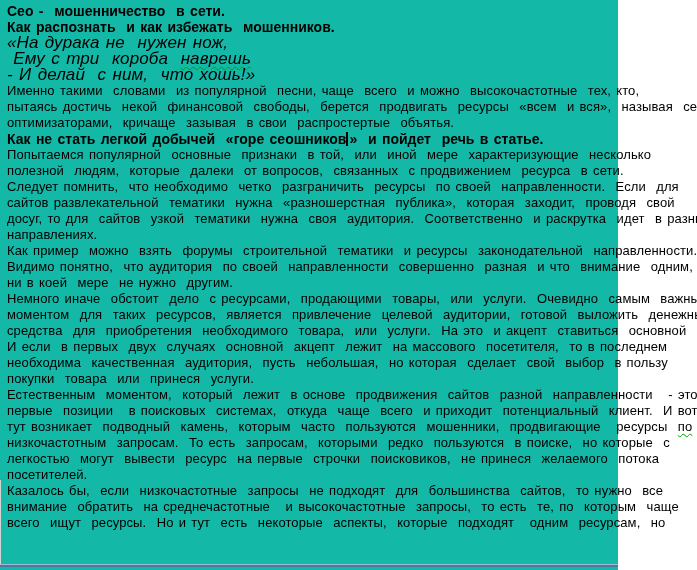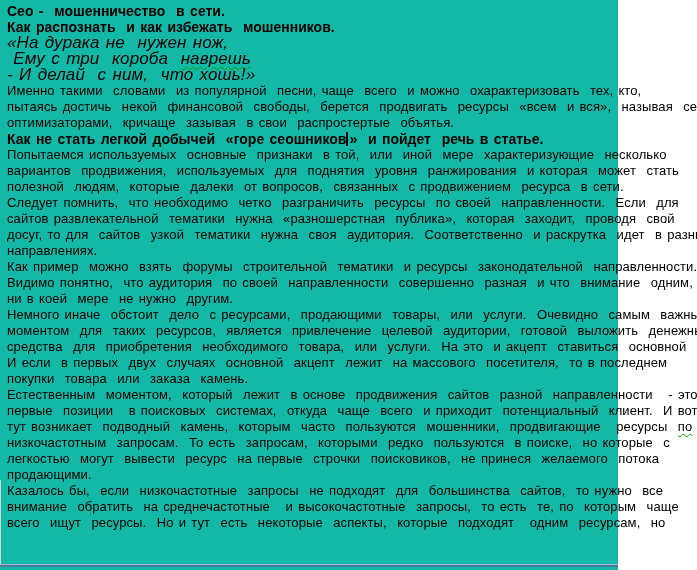--- a/index.html
+++ b/index.html
@@ -65,44 +65,44 @@
 </head>
 <body>
 
 <div class="page">
   <div class="doc" style="color: rgb(0, 0, 0);">
       <div class="line heading"><span>Сео -  мошенничество  в сети.</span></div>
       <div class="line heading"><span>Как распознать  и как избежать  мошенников.</span></div>
       <div class="line quote"><span>«На дурака не  нужен нож,</span></div>
       <div class="line quote"><span> Ему с три  короба  </span><span class="spellcheck" style="text-decoration-color: rgb(0, 164, 0);">наврешь</span></div>
       <div class="line quote"><span>- И делай  с ним,  что хошь!»</span></div>
-      <div class="line body"><span>Именно такими  словами  из популярной  песни, чаще  всего  и можно  охарактеризовать  тех, кто,</span></div>
+      <div class="line body"><span>Именно такими  словами  из популярной  песни, чаще  всего  и можно  высокочастотные  тех, кто,</span></div>
       <div class="line body"><span>пытаясь достичь  некой  финансовой  свободы,  берется  продвигать  ресурсы  «всем  и вся»,  называя  себя</span></div>
       <div class="line body"><span>оптимизаторами,  кричаще  зазывая  в свои  распростертые  объятья.</span></div>
       <div class="line heading"><span>Как не стать легкой добычей  «горе сеошников</span><span class="caret" style="background: rgb(0, 0, 0);"></span><span>»  и пойдет  речь в статье.</span></div>
-      <div class="line body"><span>Попытаемся используемых  основные  признаки  в той,  или  иной  мере  характеризующие  несколько</span></div>
-      <div class="line body"><span>вариантов  продвижения,  используемых  для  поднятия  уровня  ранжирования  и которая  может  стать</span></div>
+      <div class="line body"><span>Попытаемся популярной  основные  признаки  в той,  или  иной  мере  характеризующие  несколько</span></div>
       <div class="line body"><span>полезной  людям,  которые  далеки  от вопросов,  связанных  с продвижением  ресурса  в сети.</span></div>
       <div class="line body"><span>Следует помнить,  что необходимо  четко  разграничить  ресурсы  по своей  направленности.  Если  для</span></div>
       <div class="line body"><span>сайтов развлекательной  тематики  нужна  «разношерстная  публика»,  которая  заходит,  проводя  свой</span></div>
       <div class="line body"><span>досуг, то для  сайтов  узкой  тематики  нужна  своя  аудитория.  Соответственно  и раскрутка  идет  в разных</span></div>
       <div class="line body"><span>направлениях.</span></div>
       <div class="line body"><span>Как пример  можно  взять  форумы  строительной  тематики  и ресурсы  законодательной  направленности.</span></div>
       <div class="line body"><span>Видимо понятно,  что аудитория  по своей  направленности  совершенно  разная  и что  внимание  одним,</span></div>
       <div class="line body"><span>ни в коей  мере  не нужно  другим.</span></div>
       <div class="line body"><span>Немного иначе  обстоит  дело  с ресурсами,  продающими  товары,  или  услуги.  Очевидно  самым  важным</span></div>
       <div class="line body"><span>моментом  для  таких  ресурсов,  является  привлечение  целевой  аудитории,  готовой  выложить  денежные</span></div>
       <div class="line body"><span>средства  для  приобретения  необходимого  товара,  или  услуги.  На это  и акцепт  ставиться  основной</span></div>
       <div class="line body"><span>И если  в первых  двух  случаях  основной  акцепт  лежит  на массового  посетителя,  то в последнем</span></div>
-      <div class="line body"><span>покупки  товара  или  заказа  камень.</span></div>
+      <div class="line body"><span>необходима  качественная  аудитория,  пусть  небольшая,  но которая  сделает  свой  выбор  в пользу</span></div>
+      <div class="line body"><span>покупки  товара  или  принеся  услуги.</span></div>
       <div class="line body"><span>Естественным  моментом,  который  лежит  в основе  продвижения  сайтов  разной  направленности   - это</span></div>
       <div class="line body"><span>первые  позиции   в поисковых  системах,  откуда  чаще  всего  и приходит  потенциальный  клиент.  И вот</span></div>
       <div class="line body"><span>тут возникает  подводный  камень,  которым  часто  пользуются  мошенники,  продвигающие   ресурсы  </span><span class="spellcheck" style="text-decoration-color: rgb(0, 164, 0);">по</span></div>
       <div class="line body"><span>низкочастотным  запросам.  То есть  запросам,  которыми  редко  пользуются  в поиске,  но которые  с</span></div>
       <div class="line body"><span>легкостью  могут  вывести  ресурс  на первые  строчки  поисковиков,  не принеся  желаемого  потока</span></div>
-      <div class="line body"><span>продающими.</span></div>
+      <div class="line body"><span>посетителей.</span></div>
       <div class="line body"><span>Казалось бы,  если  низкочастотные  запросы  не подходят  для  большинства  сайтов,  то нужно  все</span></div>
       <div class="line body"><span>внимание  обратить  на среднечастотные   и высокочастотные  запросы,  то есть  те, по  которым  чаще</span></div>
       <div class="line body"><span>всего  ищут  ресурсы.  Но и тут  есть  некоторые  аспекты,  которые  подходят   одним  ресурсам,  но</span></div>
     </div>
   <div class="left-edge" style="background: rgb(213, 213, 213);"></div>
   <div class="bottom-rule" style="background: rgb(74, 121, 167); border-top: 1px solid rgb(163, 187, 210);"></div>
 </div>
 
 </body></html>

